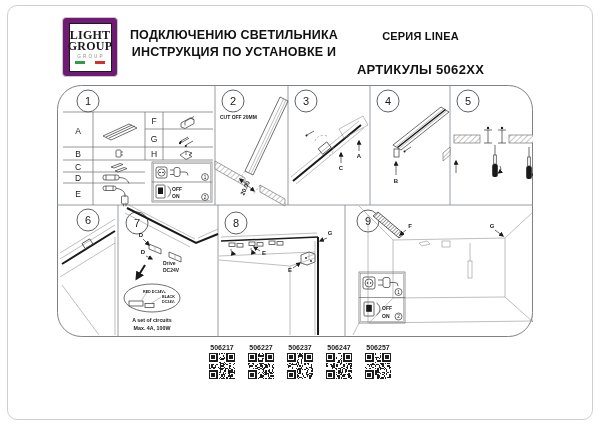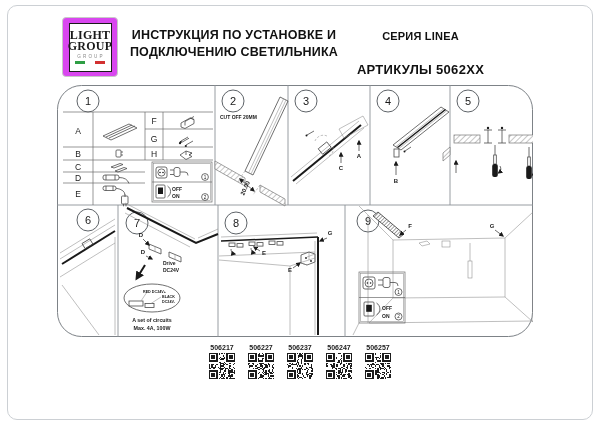--- a/index.html
+++ b/index.html
@@ -3,21 +3,21 @@
 <meta charset="utf-8">
 <style>
   html,body{margin:0;padding:0;}
   body{
     width:600px;height:425px;position:relative;overflow:hidden;background:#ffffff;
     font-family:"Liberation Sans","DejaVu Sans",sans-serif;color:#1a1a1a;
   }
   .page-border{position:absolute;left:7px;top:5px;right:7px;bottom:5px;
     border:1px solid #ccd0d4;border-radius:10px;pointer-events:none;}
   
-  .logo{position:absolute;left:62px;top:17px;width:54px;height:58px;background:#d946ef;
+  .logo{position:absolute;left:62px;top:17px;width:54px;height:58px;background:#701a75;
     border:1px solid #c9c9c9;border-radius:4px;display:flex;align-items:center;justify-content:center;}
   .logo-inner{border:1.5px solid #1a1a1a;width:41px;height:47px;display:flex;flex-direction:column;
     align-items:center;justify-content:center;background:#fff;}
   .logo-word{font-family:"Liberation Serif","DejaVu Serif",serif;font-weight:bold;font-size:12px;
     line-height:.9;letter-spacing:.2px;color:#1a1a1a;}
   .logo-group{font-size:4.6px;letter-spacing:2.1px;color:#8a8a8a;margin-top:2.5px;text-indent:2px;}
   .logo-flag{display:flex;width:30px;height:3px;margin-top:2.5px;}
   .logo-flag span{flex:1;}
   .title{position:absolute;left:118px;top:27px;width:232px;text-align:center;font-weight:bold;
     font-size:12.5px;line-height:1.35;letter-spacing:.2px;color:#111;}
@@ -66,22 +66,22 @@
     <div class="logo-group">GROUP</div>
     <div class="logo-flag">
       <span style="background: rgb(47, 158, 69);"></span>
       <span style="background: rgb(255, 255, 255);"></span>
       <span style="background: rgb(210, 49, 49);"></span>
     </div>
   </div>
 </div>
 
 <div class="title">
+  <div>ПОДКЛЮЧЕНИЮ СВЕТИЛЬНИКА</div>
   <div>ИНСТРУКЦИЯ ПО УСТАНОВКЕ И</div>
-  <div>ПОДКЛЮЧЕНИЮ СВЕТИЛЬНИКА</div>
 </div>
 
 <div class="series-block">
   <div class="series-label">СЕРИЯ LINEA</div>
   <div class="articles-title">АРТИКУЛЫ 5062XX</div>
 </div>
 
 <svg class="diagram" width="476" height="252" viewBox="0 0 476 252">
   <defs>
     <pattern id="hatch" patternUnits="userSpaceOnUse" width="4" height="4" patternTransform="rotate(45)">

